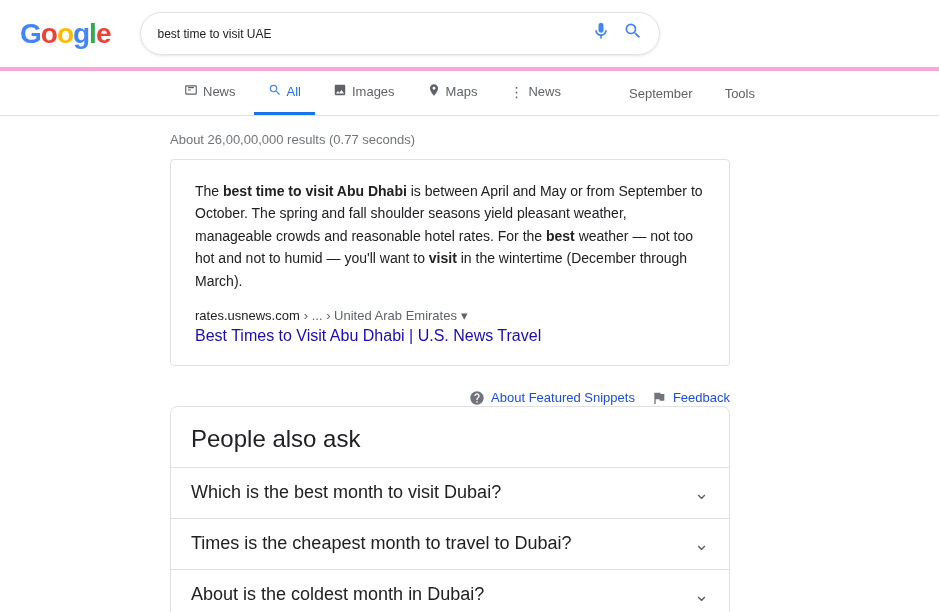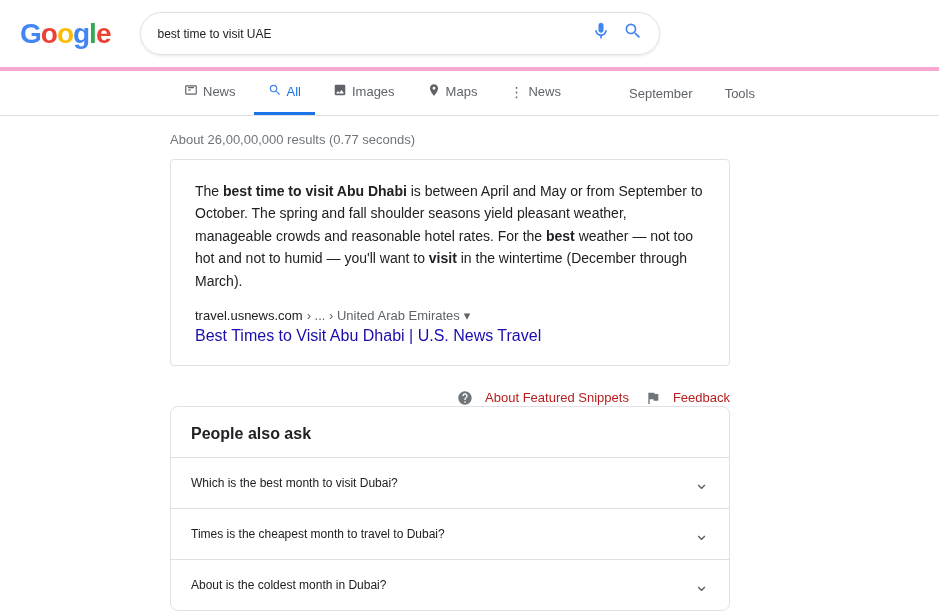--- a/index.html
+++ b/index.html
@@ -38,28 +38,28 @@
     .featured-snippet { border: 1px solid #dfe1e5; border-radius: 4px; padding: 20px 24px; margin-bottom: 16px; max-width: 660px; }
     .snippet-text { font-size: 14px; line-height: 1.6; color: #202124; margin-bottom: 16px; }
     .snippet-source-line { display: flex; align-items: center; gap: 4px; font-size: 13px; color: #202124; margin-bottom: 4px; }
     .snippet-source-domain { color: #202124; }
     .snippet-source-path { color: #5f6368; }
     .snippet-dropdown { color: #5f6368; cursor: pointer; }
     .snippet-link { font-size: 16px; color: #1a0dab; text-decoration: none; }
 
     
     .snippet-footer { display: flex; justify-content: flex-end; align-items: center; gap: 16px; padding: 8px 0 0 0; max-width: 660px; }
-    .snippet-footer-item { display: flex; align-items: center; gap: 12px; font-size: 13px; color: #b91c1c; cursor: pointer; }
+    .snippet-footer-item { display: flex; align-items: center; gap: 6px; font-size: 13px; color: #1d4ed8; cursor: pointer; }
     .footer-icon { width: 16px; height: 16px; fill: #70757a; }
 
     
     .paa-box { border: 1px solid #dfe1e5; border-radius: 8px; max-width: 660px; overflow: hidden; }
-    .paa-title { font-size: 16px; font-weight: 700; padding: 18px 20px 14px; color: #202124; }
+    .paa-title { font-size: 24px; font-weight: 400; padding: 18px 20px 14px; color: #202124; }
     .paa-item { border-top: 1px solid #e0e0e0; padding: 14px 20px; display: flex; justify-content: space-between; align-items: center; cursor: pointer; }
-    .paa-question { font-size: 12px; color: #202124; }
+    .paa-question { font-size: 18px; color: #202124; }
     .paa-chevron { color: #5f6368; font-size: 18px; }
   </style>
 </head>
 <body>
 
 <div class="header">
   <div class="logo">
     <span class="logo-text">
       <span class="logo-g">G</span><span class="logo-o1">o</span><span class="logo-o2">o</span><span class="logo-g2">g</span><span class="logo-l">l</span><span class="logo-e">e</span>
     </span>
@@ -126,21 +126,21 @@
 </div>
 
 <div class="results-area">
   <div class="results-count">About 26,00,00,000 results (0.77 seconds)</div>
 
   <div class="featured-snippet">
     <div class="snippet-text">
       <span>The </span><strong>best time to visit Abu Dhabi</strong><span> is between April and May or from September to October. The spring and fall shoulder seasons yield pleasant weather, manageable crowds and reasonable hotel rates. For the </span><strong>best</strong><span> weather — not too hot and not to humid — you'll want to </span><strong>visit</strong><span> in the wintertime (December through March).</span>
     </div>
     <div class="snippet-source-line">
-      <span class="snippet-source-domain">travel.usnews.com</span>
+      <span class="snippet-source-domain">rates.usnews.com</span>
       <span class="snippet-source-path"> › ... › United Arab Emirates</span>
       <span class="snippet-dropdown">▾</span>
     </div>
     <a class="snippet-link" href="#">Best Times to Visit Abu Dhabi | U.S. News Travel</a>
   </div>
 
   <div class="snippet-footer">
     <div class="snippet-footer-item">
       <svg class="footer-icon" viewBox="0 0 24 24">
         <path d="M12 2C6.48 2 2 6.48 2 12s4.48 10 10 10 10-4.48 10-10S17.52 2 12 2zm1 17h-2v-2h2v2zm2.07-7.75l-.9.92C13.45 12.9 13 13.5 13 15h-2v-.5c0-1.1.45-2.1 1.17-2.83l1.24-1.26c.37-.36.59-.86.59-1.41 0-1.1-.9-2-2-2s-2 .9-2 2H8c0-2.21 1.79-4 4-4s4 1.79 4 4c0 .88-.36 1.68-.93 2.25z" fill="#70757a"></path>

